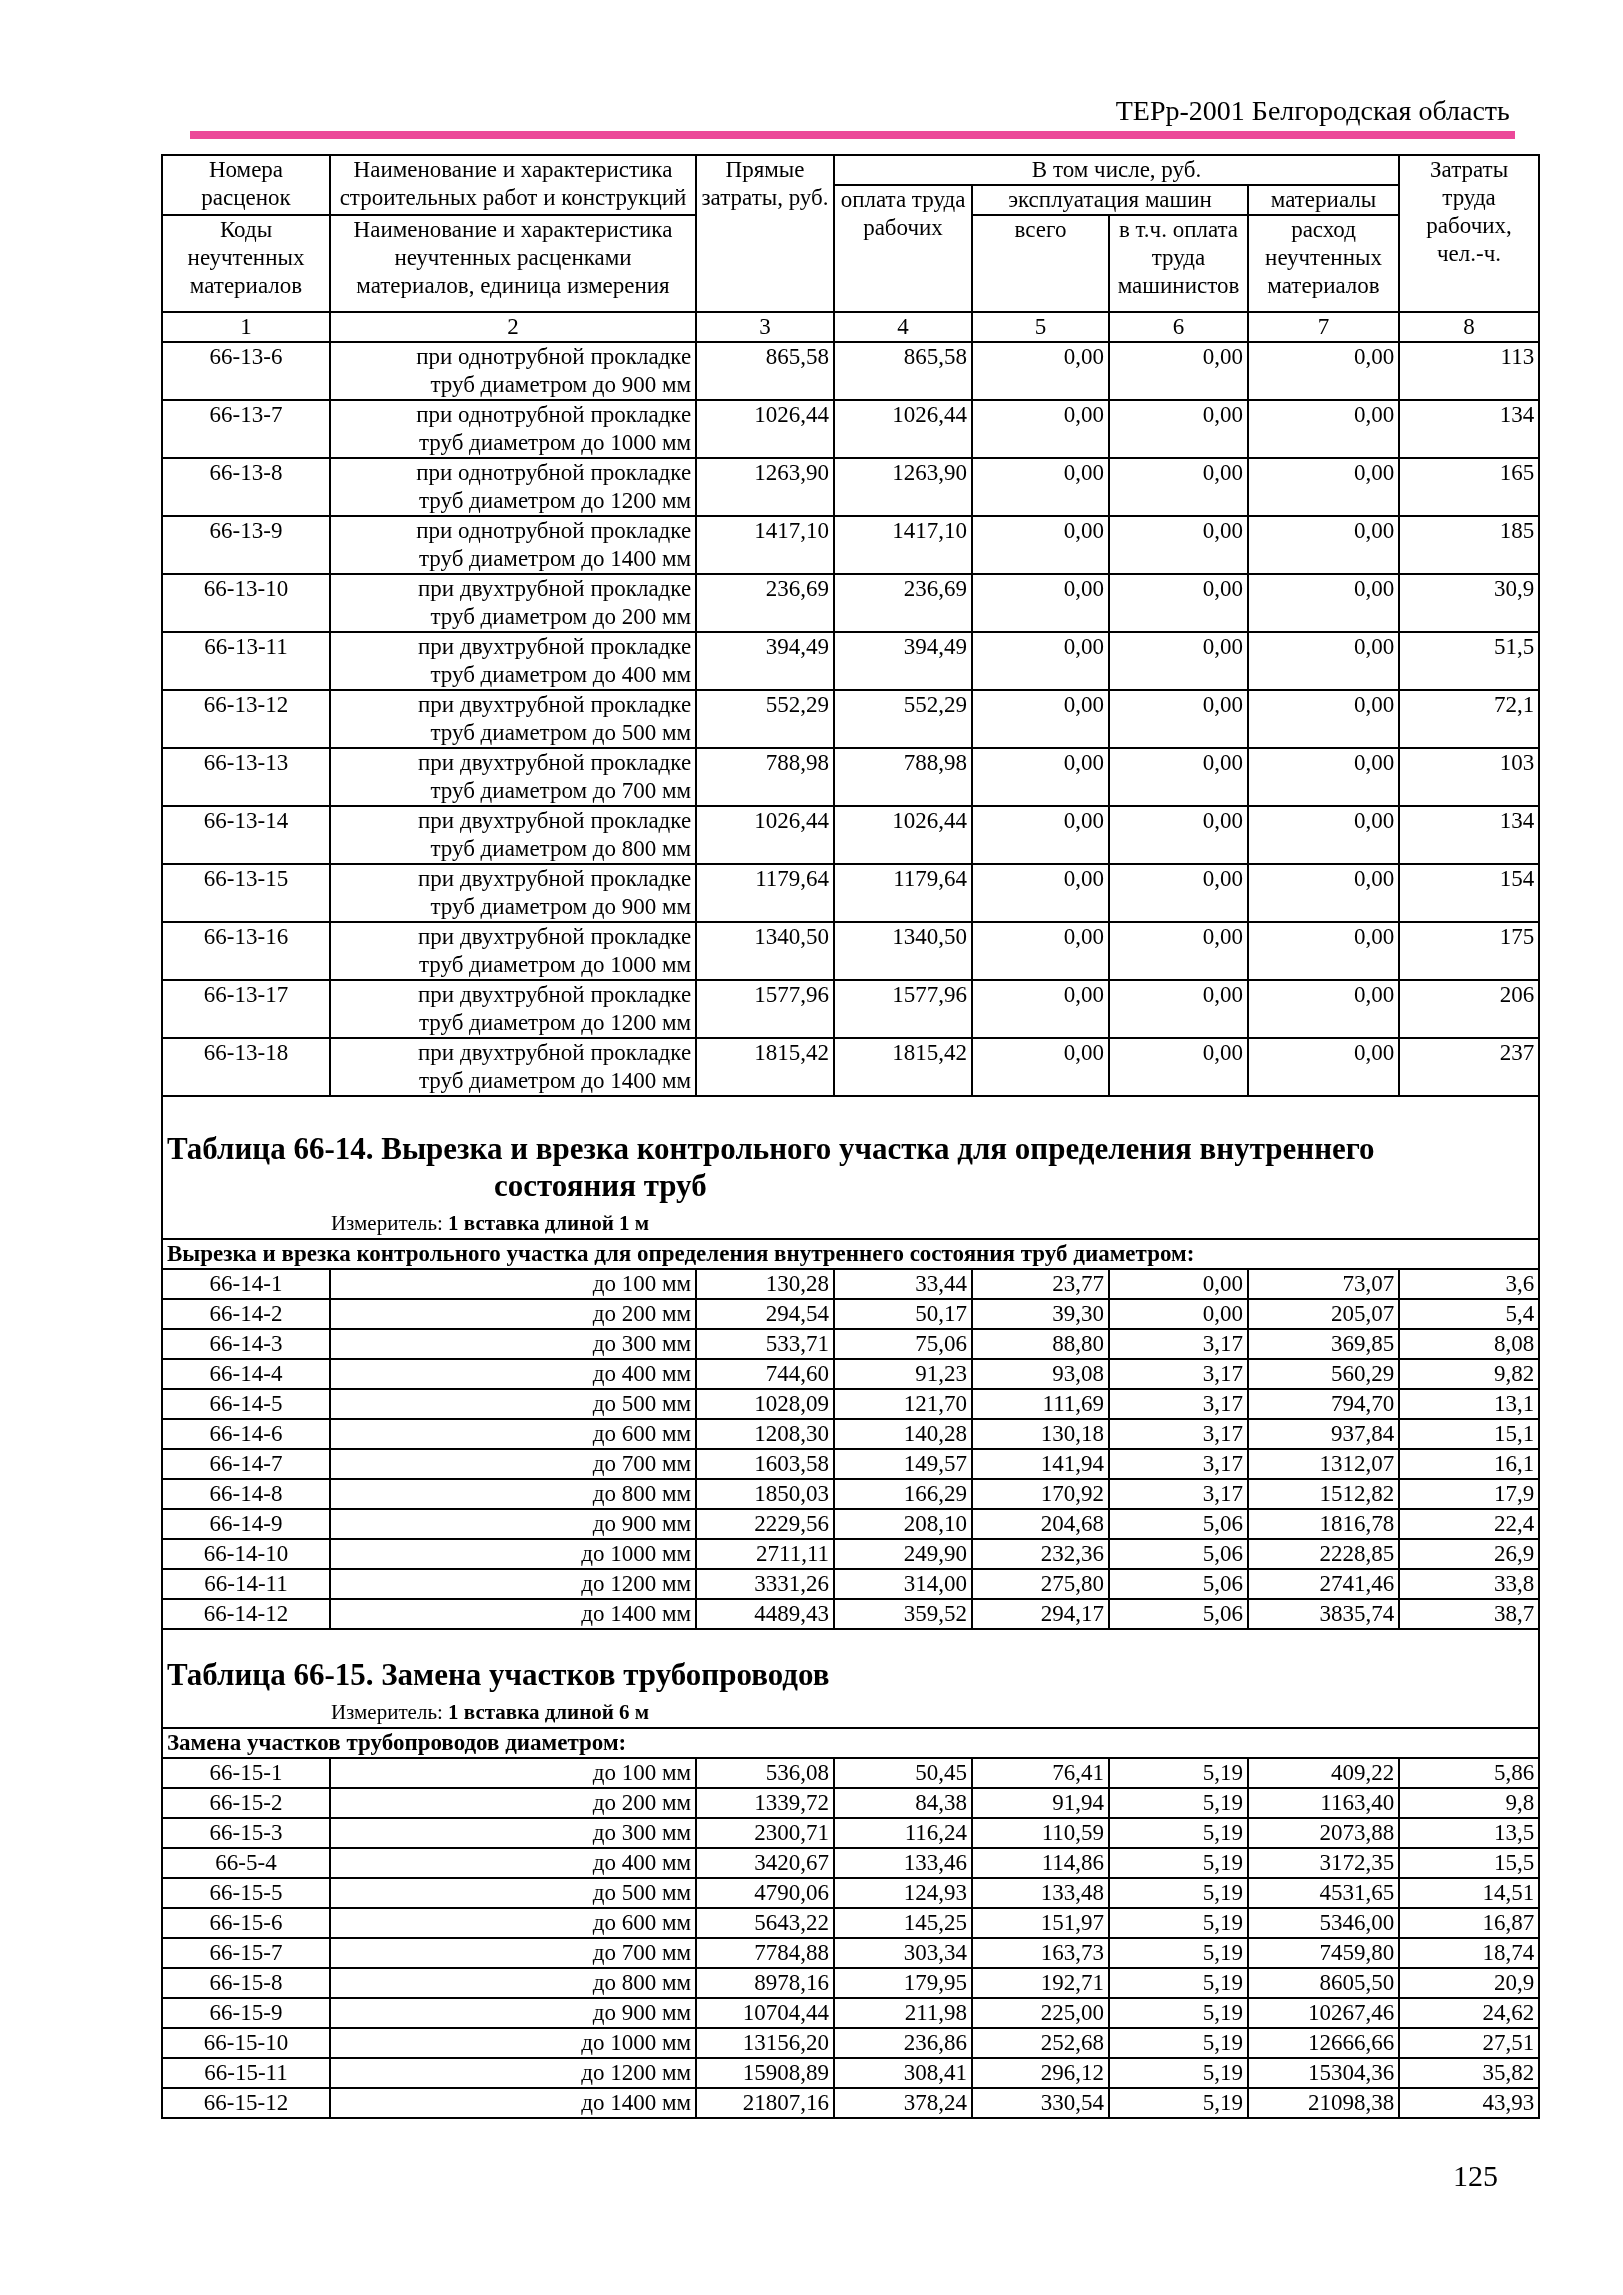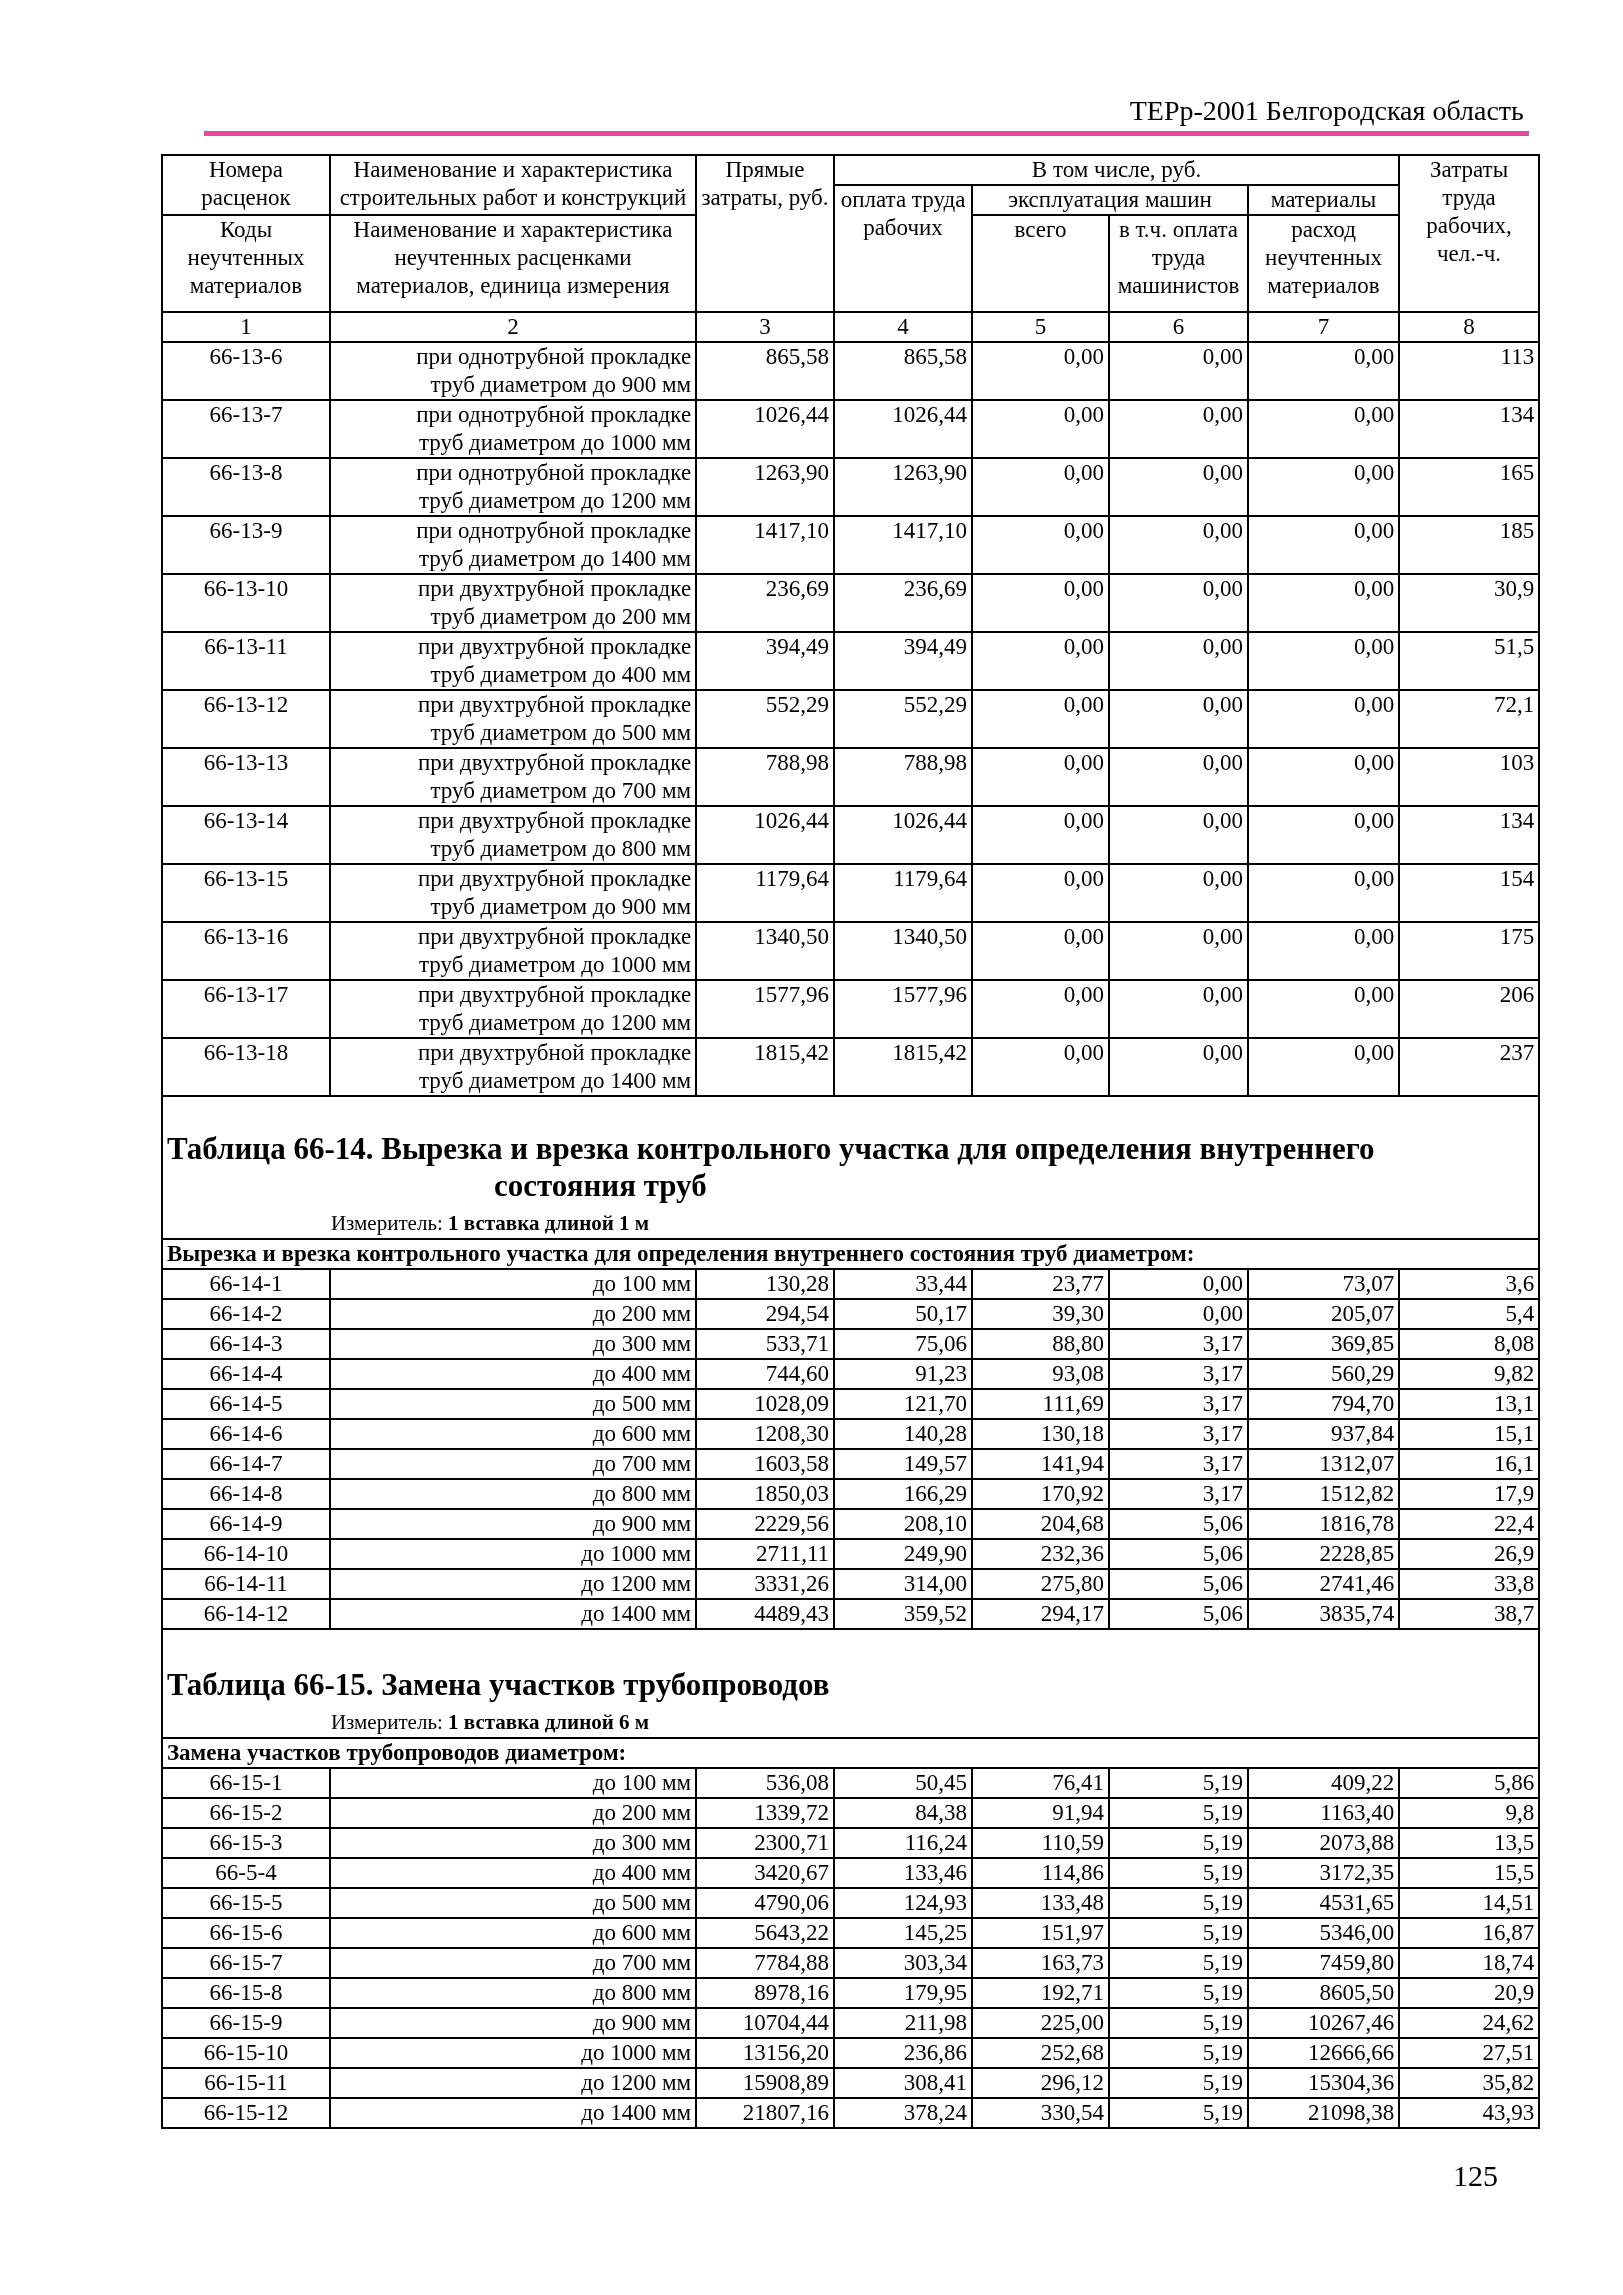--- a/index.html
+++ b/index.html
@@ -1,19 +1,19 @@
 <!DOCTYPE html>
 <html style="font-size:10.5px"><head>
 <meta charset="utf-8">
 <style>
   html, body { margin: 0; padding: 0; background: #ffffff; }
   body { width: 1623px; height: 2295px; position: relative; overflow: hidden;
          font-family: "Liberation Serif", "DejaVu Serif", serif; color: #000; }
-  .page-header { position: absolute; left: 204px; top: 92px; width: 1325px; height: 39px;
-                 border-bottom: 5px solid #ec4899; }
+  .page-header { position: absolute; left: 190px; top: 92px; width: 1325px; height: 39px;
+                 border-bottom: 8px solid #ec4899; }
   .page-header-title { position: absolute; right: 5.2px; top: 2.6px; font-size: 28px; white-space: nowrap; }
   .page-number { position: absolute; left: 1453px; top: 2159px; font-size: 30px; }
 
   table.grid { position: absolute; left: 161px; top: 154px; border-collapse: collapse;
                table-layout: fixed; width: 1378px; }
   table.grid td { border: 2px solid #000; padding: 0 3.9px; font-size: 23px; line-height: 28px;
                   vertical-align: top; overflow: hidden; }
   col.c1 { width: 168px; } col.c2 { width: 366px; } col.c3 { width: 138px; } col.c4 { width: 138px; }
   col.c5 { width: 137px; } col.c6 { width: 139px; } col.c7 { width: 151px; } col.c8 { width: 140px; }
 
@@ -333,21 +333,21 @@
         <td class="code">66-14-12</td>
         <td class="name" style="padding-left: 37px;">до 1400 мм</td>
         <td class="num">4489,43</td>
         <td class="num">359,52</td>
         <td class="num">294,17</td>
         <td class="num">5,06</td>
         <td class="num">3835,74</td>
         <td class="num">38,7</td>
       </tr>
       <tr class="title-row">
-        <td colspan="8" style="padding-top: 36px; padding-bottom: 0px;">
+        <td colspan="8" style="padding-top: 26px; padding-bottom: 0px;">
           <div class="table-title"><span>Таблица 66-15. Замена участков трубопроводов</span></div>
           <div class="measure" style="margin-top: 5.2px;"><span>Измеритель:</span> <b>1 вставка длиной 6 м</b></div>
         </td>
       </tr>
       <tr class="section-label">
         <td colspan="8">Замена участков трубопроводов диаметром:</td>
       </tr>
       <tr class="r1">
         <td class="code">66-15-1</td>
         <td class="name" style="padding-left: 37px;">до 100 мм</td>

